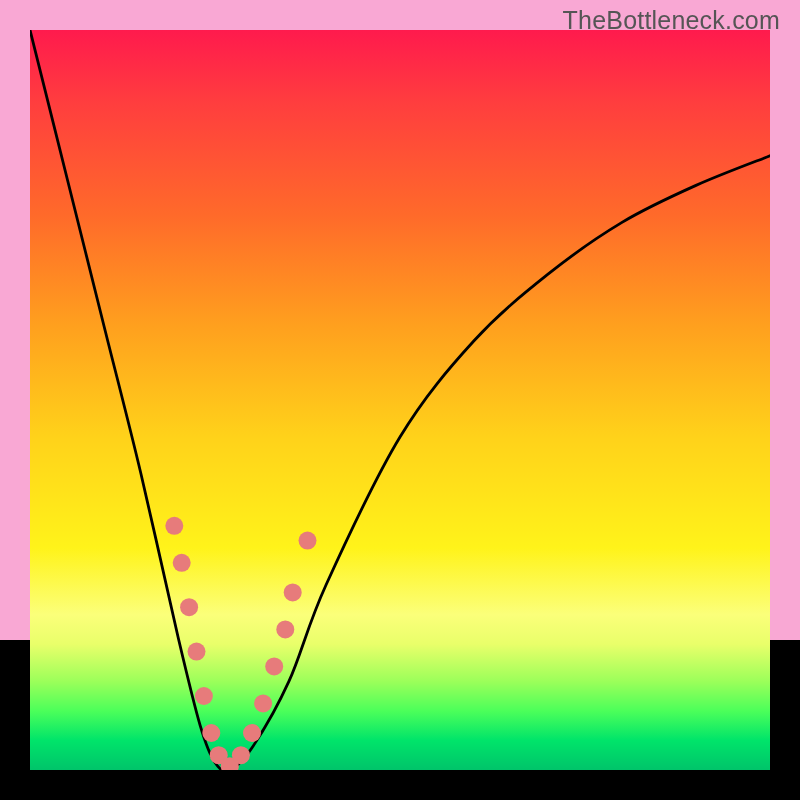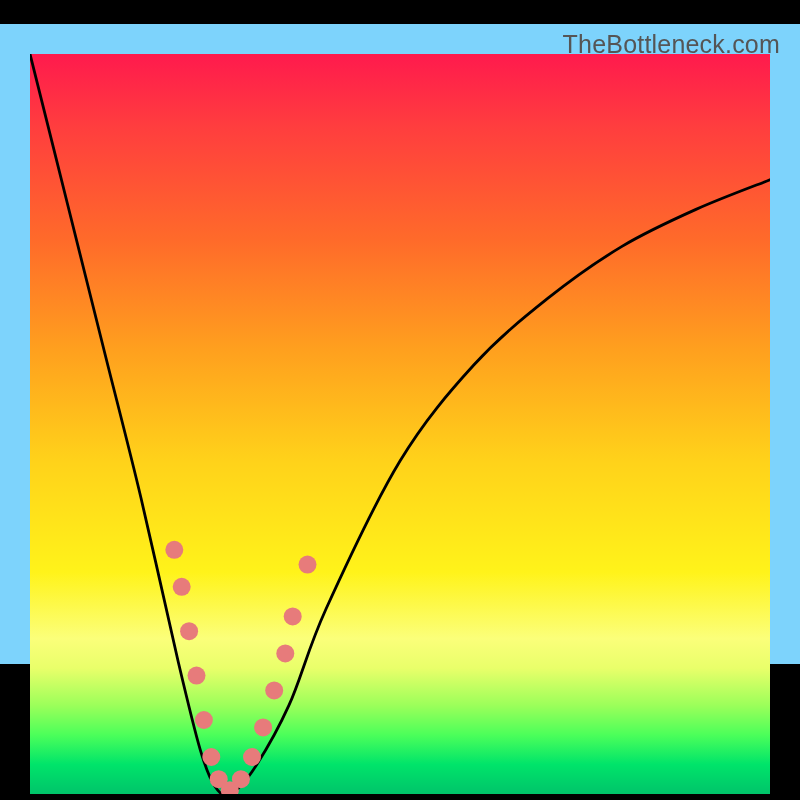--- a/index.html
+++ b/index.html
@@ -10,22 +10,21 @@
     overflow: hidden;
     background: #000;
     font-family: Arial, Helvetica, sans-serif;
   }
   .frame {
     position: absolute;
     top: 0;
     left: 0;
     width: 800px;
     height: 640px;
-    background: #7dd3fc;
-    margin-top: 24px;
+    background: #f9a8d4;
   }
   .plot-area {
     position: absolute;
     top: 30px;
     left: 30px;
     width: 740px;
     height: 740px;
     background: linear-gradient(to bottom,
       #ff1a4d 0%,
       #ff3e3e 10%,

